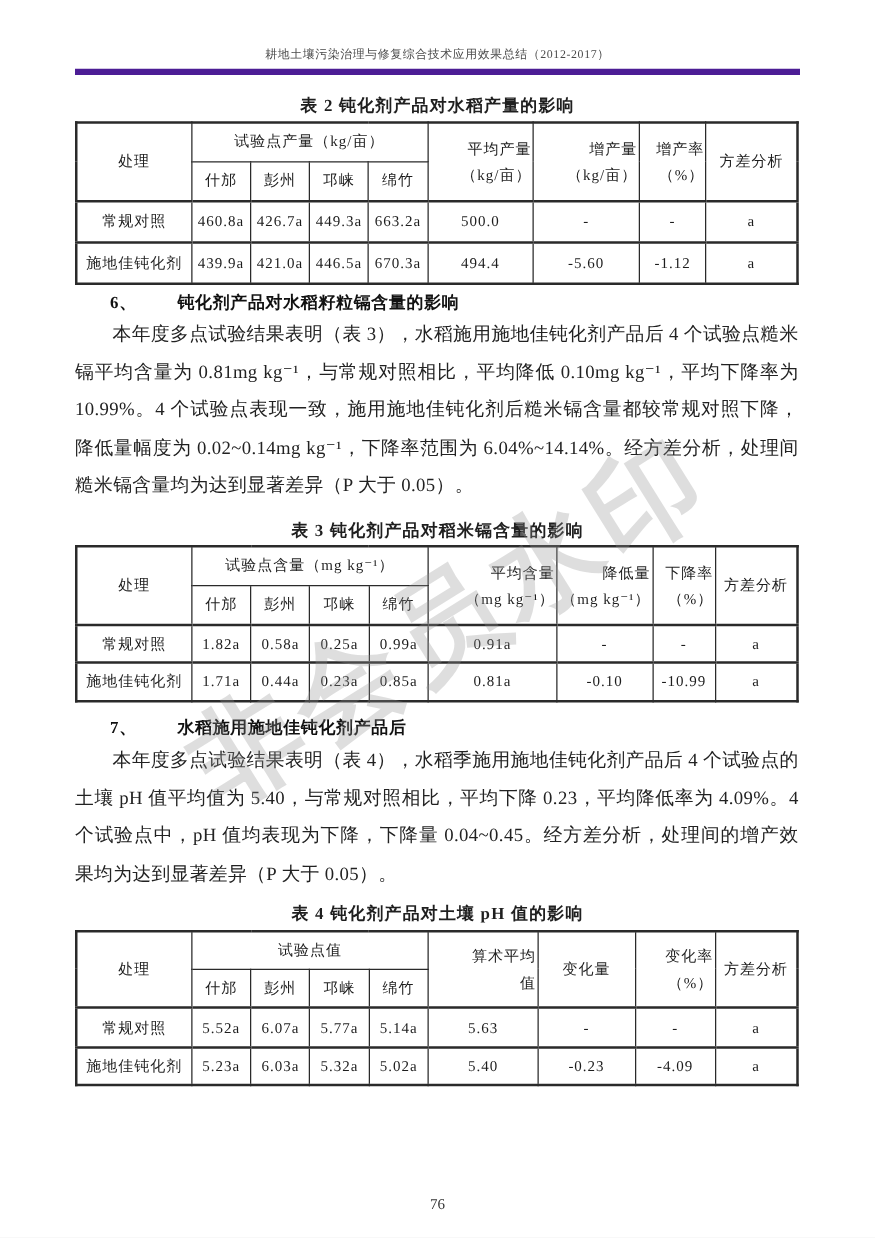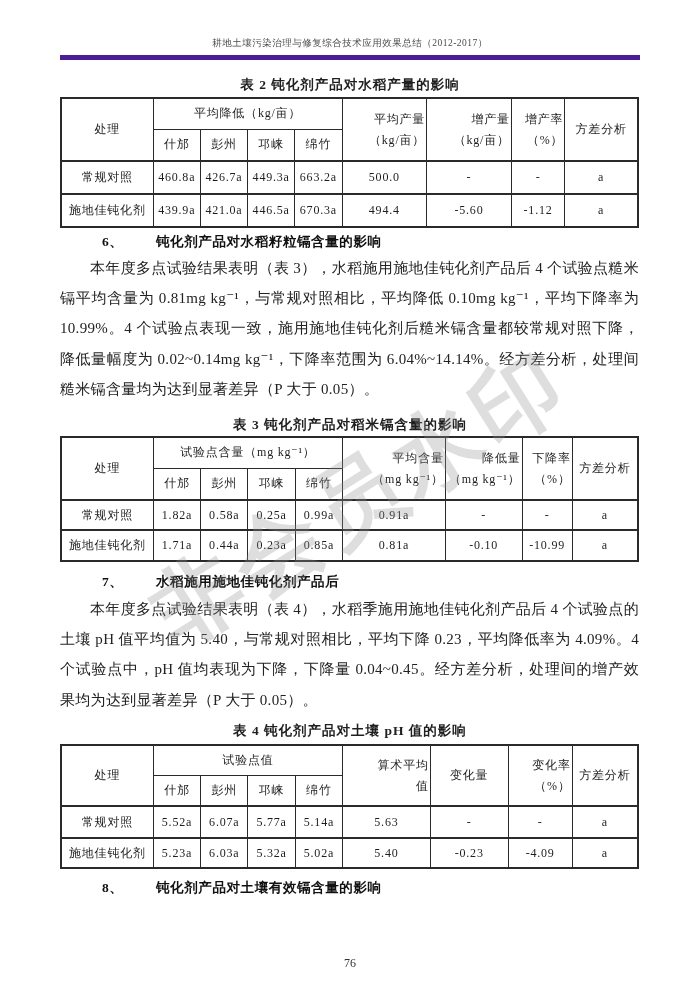--- a/index.html
+++ b/index.html
@@ -11,21 +11,21 @@
   .running-head{
     position:absolute;top:37px;left:60px;width:580px;text-align:center;
     font-size:9.5px;color:#4a4a4a;letter-spacing:0.5px;
     padding-bottom:5px;border-bottom:5px solid #4c1d95;
   }
   .caption{
     position:absolute;left:0;width:700px;text-align:center;
     font-size:13.5px;font-weight:600;letter-spacing:1px;color:#1f1f1f;
   }
   .sec-heading{
-    position:absolute;left:102px;font-size:13.5px;font-weight:bold;color:#111;
+    position:absolute;left:88px;font-size:13.5px;font-weight:bold;color:#111;
     letter-spacing:0.6px;
   }
   .sec-heading .num{display:inline-block;width:54px;}
   .para{
     position:absolute;left:60px;width:579px;
     font-size:15px;line-height:30.2px;letter-spacing:0.3px;color:#222;
     text-align:justify;text-indent:2em;
   }
   table.t{
     position:absolute;left:60px;width:579px;border-collapse:collapse;table-layout:fixed;
@@ -64,21 +64,21 @@
         <col style="width:8.2%">
         <col style="width:8.2%">
       <col style="width:14.7%">
         <col style="width:14.7%">
         <col style="width:9.3%">
         <col style="width:12.7%">
     </colgroup>
     <tbody>
         <tr style="height:31px;">
       <td rowspan="2">处理</td>
-      <td colspan="4">平均降低（kg/亩）</td>
+      <td colspan="4">试验点产量（kg/亩）</td>
       <td rowspan="2" class="two">
         <div>平均产量</div>
         <div>（kg/亩）</div>
       </td>
       <td rowspan="2" class="two">
         <div>增产量</div>
         <div>（kg/亩）</div>
       </td>
       <td rowspan="2" class="two">
         <div>增产率</div>
@@ -241,21 +241,18 @@
       <td>5.32a</td>
       <td>5.02a</td>
       <td>5.40</td>
       <td>-0.23</td>
       <td>-4.09</td>
       <td>a</td>
     </tr>
   </tbody>
     </table>
 
-  <div class="sec-heading" style="top:879px;">
-    <span class="num">8、</span><span>钝化剂产品对土壤有效镉含量的影响</span>
-  </div>
 
   <div class="pageno" style="top:956px;">76</div>
 
   <div class="watermark">非会员水印</div>
 
 </div>
 
 </body></html>

